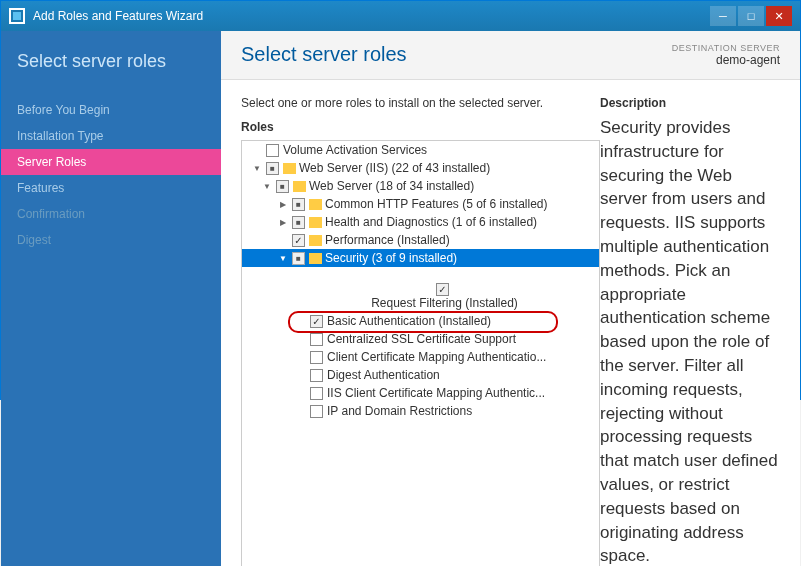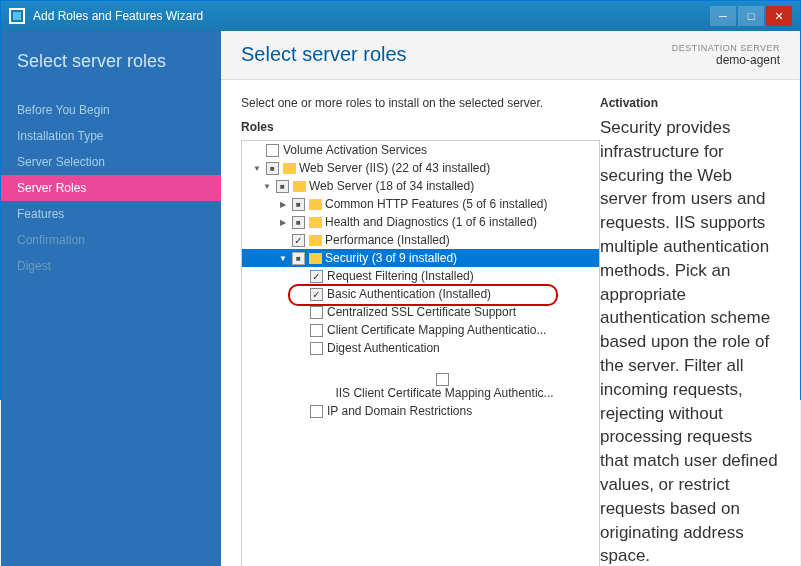--- a/index.html
+++ b/index.html
@@ -316,23 +316,20 @@
       <div class="sidebar-header">
         <div class="sidebar-header-title">Select server roles</div>
       </div>
       <div class="sidebar-nav">
         <div class="sidebar-item">
           <span>Before You Begin</span>
         </div>
         <div class="sidebar-item">
           <span>Installation Type</span>
         </div>
-        <div class="sidebar-item">
-          <span>Server Selection</span>
-        </div>
         <div class="sidebar-item active">
           <span>Server Roles</span>
         </div>
         <div class="sidebar-item">
           <span>Features</span>
         </div>
         <div class="sidebar-item disabled">
           <span>Confirmation</span>
         </div>
         <div class="sidebar-item disabled">
@@ -400,21 +397,21 @@
                 <span class="role-label">Performance (Installed)</span>
               </div>
 
               <div class="role-item selected" style="padding-left:34px;">
                 <span class="expand-icon" style="color:white;">▼</span>
                 <span class="checkbox indeterminate" style="border-color:#aaa;"></span>
                 <span style="display:inline-block;width:13px;height:11px;background:#ffcc44;margin-right:3px;flex-shrink:0;"></span>
                 <span class="role-label">Security (3 of 9 installed)</span>
               </div>
 
-              <div class="role-item" style="padding-left:52px;">
+              <div class="role-item" style="padding-left:52px;flex-direction:column;">
                 <span class="expand-icon">&nbsp;</span>
                 <span class="checkbox checked"></span>
                 <span class="role-label">Request Filtering (Installed)</span>
               </div>
 
               <div class="role-item" style="padding-left:52px; position:relative;">
                 <span class="expand-icon">&nbsp;</span>
                 <span class="checkbox checked"></span>
                 <span class="role-label">Basic Authentication (Installed)</span>
                 <div style="position:absolute;left:46px;top:-1px;width:270px;height:22px;border:2px solid #cc0000;border-radius:10px;pointer-events:none;"></div>
@@ -431,42 +428,42 @@
                 <span class="checkbox"></span>
                 <span class="role-label">Client Certificate Mapping Authenticatio...</span>
               </div>
 
               <div class="role-item" style="padding-left:52px;">
                 <span class="expand-icon">&nbsp;</span>
                 <span class="checkbox"></span>
                 <span class="role-label">Digest Authentication</span>
               </div>
 
-              <div class="role-item" style="padding-left:52px;flex-direction:column;">
+              <div class="role-item" style="padding-left:52px;">
                 <span class="expand-icon">&nbsp;</span>
                 <span class="checkbox"></span>
                 <span class="role-label">IIS Client Certificate Mapping Authentic...</span>
               </div>
 
               <div class="role-item" style="padding-left:52px;">
                 <span class="expand-icon">&nbsp;</span>
                 <span class="checkbox"></span>
                 <span class="role-label">IP and Domain Restrictions</span>
               </div>
 
             </div>
 
             <div class="h-scrollbar-container">
               
             </div>
           </div>
         </div>
 
         <div class="description-section">
-          <div class="description-title">Activation</div>
+          <div class="description-title">Description</div>
           <div class="description-text">Security provides infrastructure for securing the Web server from users and requests. IIS supports multiple authentication methods. Pick an appropriate authentication scheme based upon the role of the server. Filter all incoming requests, rejecting without processing requests that match user defined values, or restrict requests based on originating address space.</div>
         </div>
       </div>
     </div>
   </div>
 
   <div class="footer">
     <button class="footer-btn">&lt; Previous</button>
     <button class="footer-btn">Next &gt;</button>
     <button class="footer-btn disabled">Install</button>

